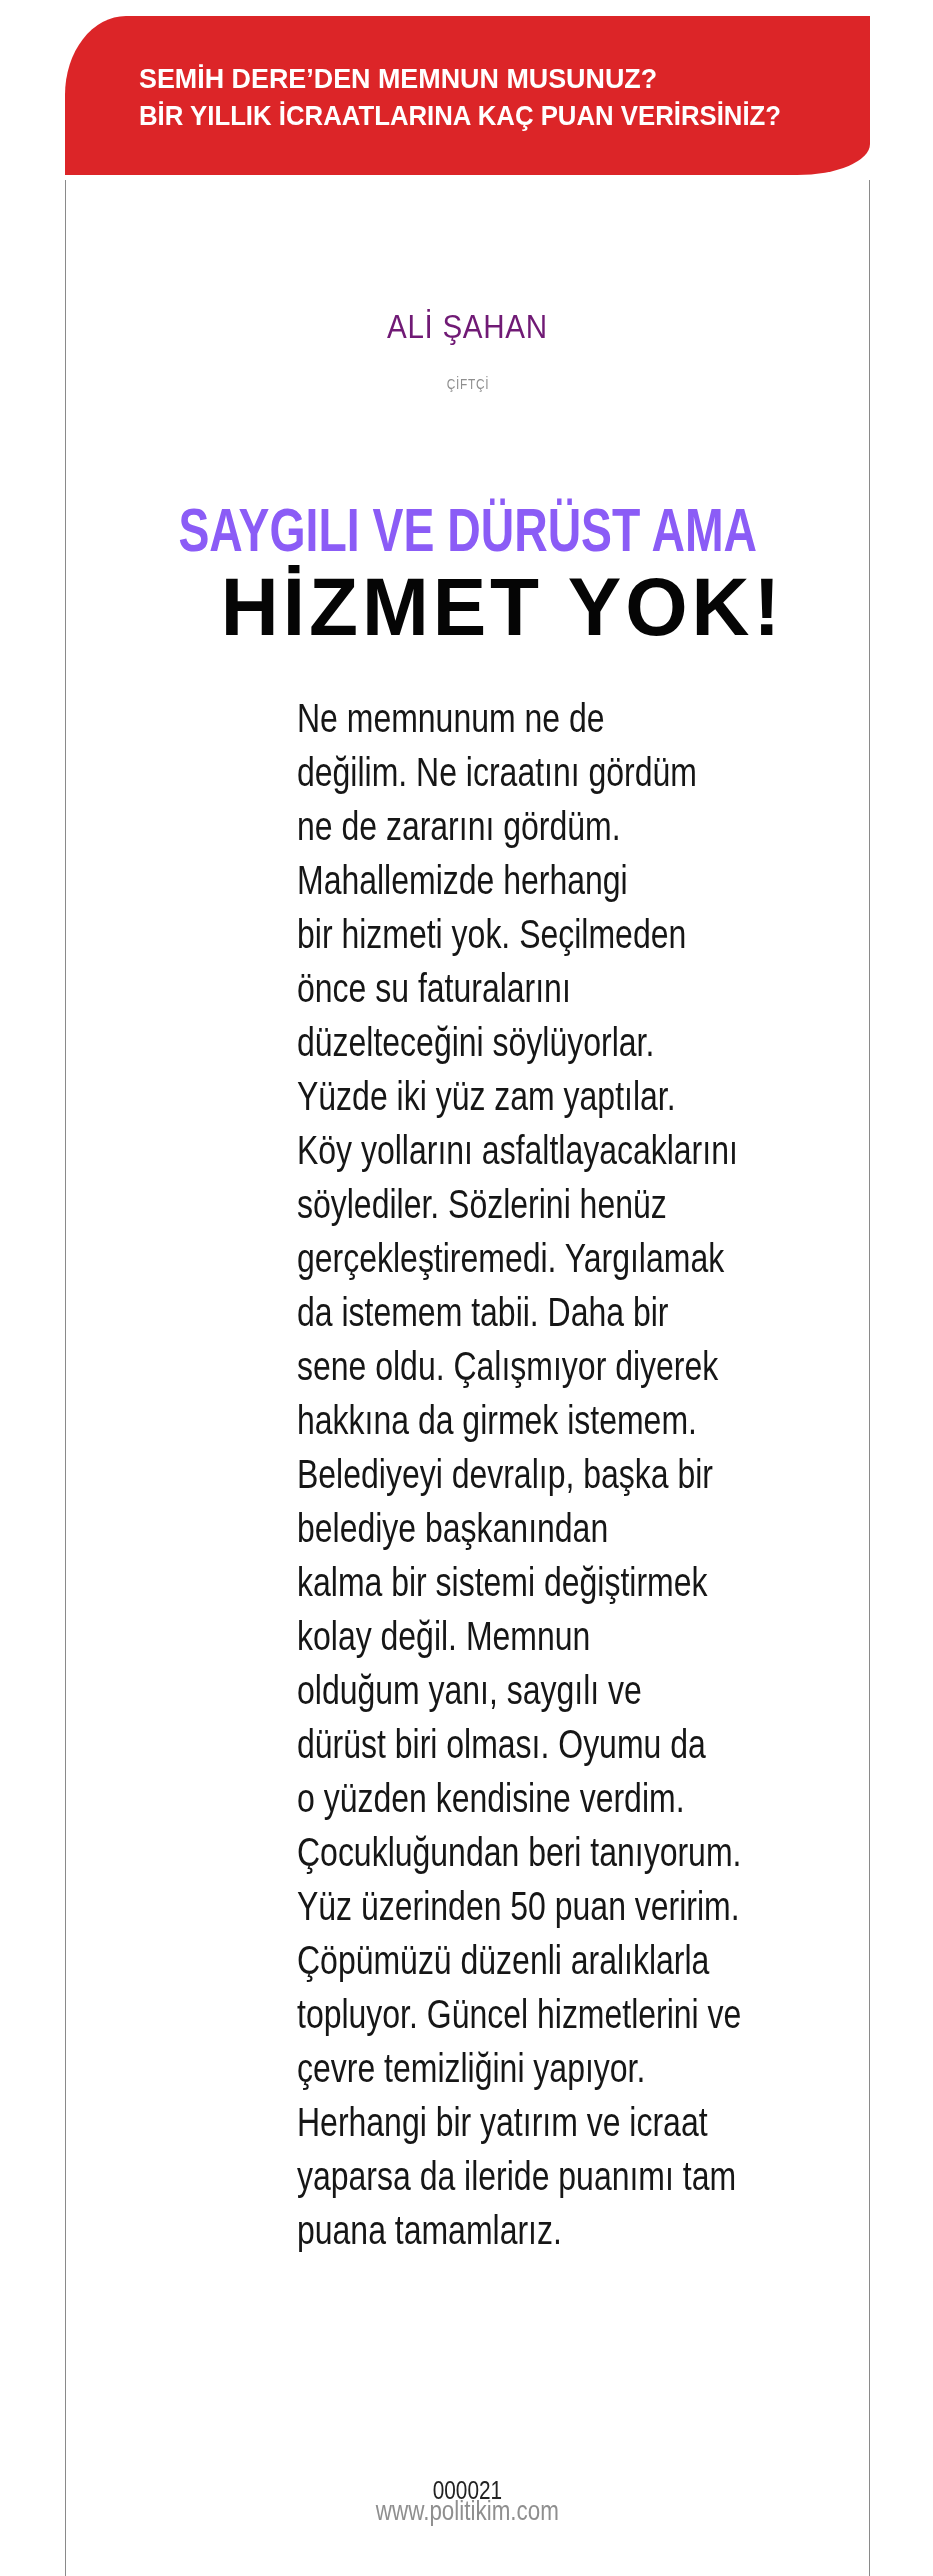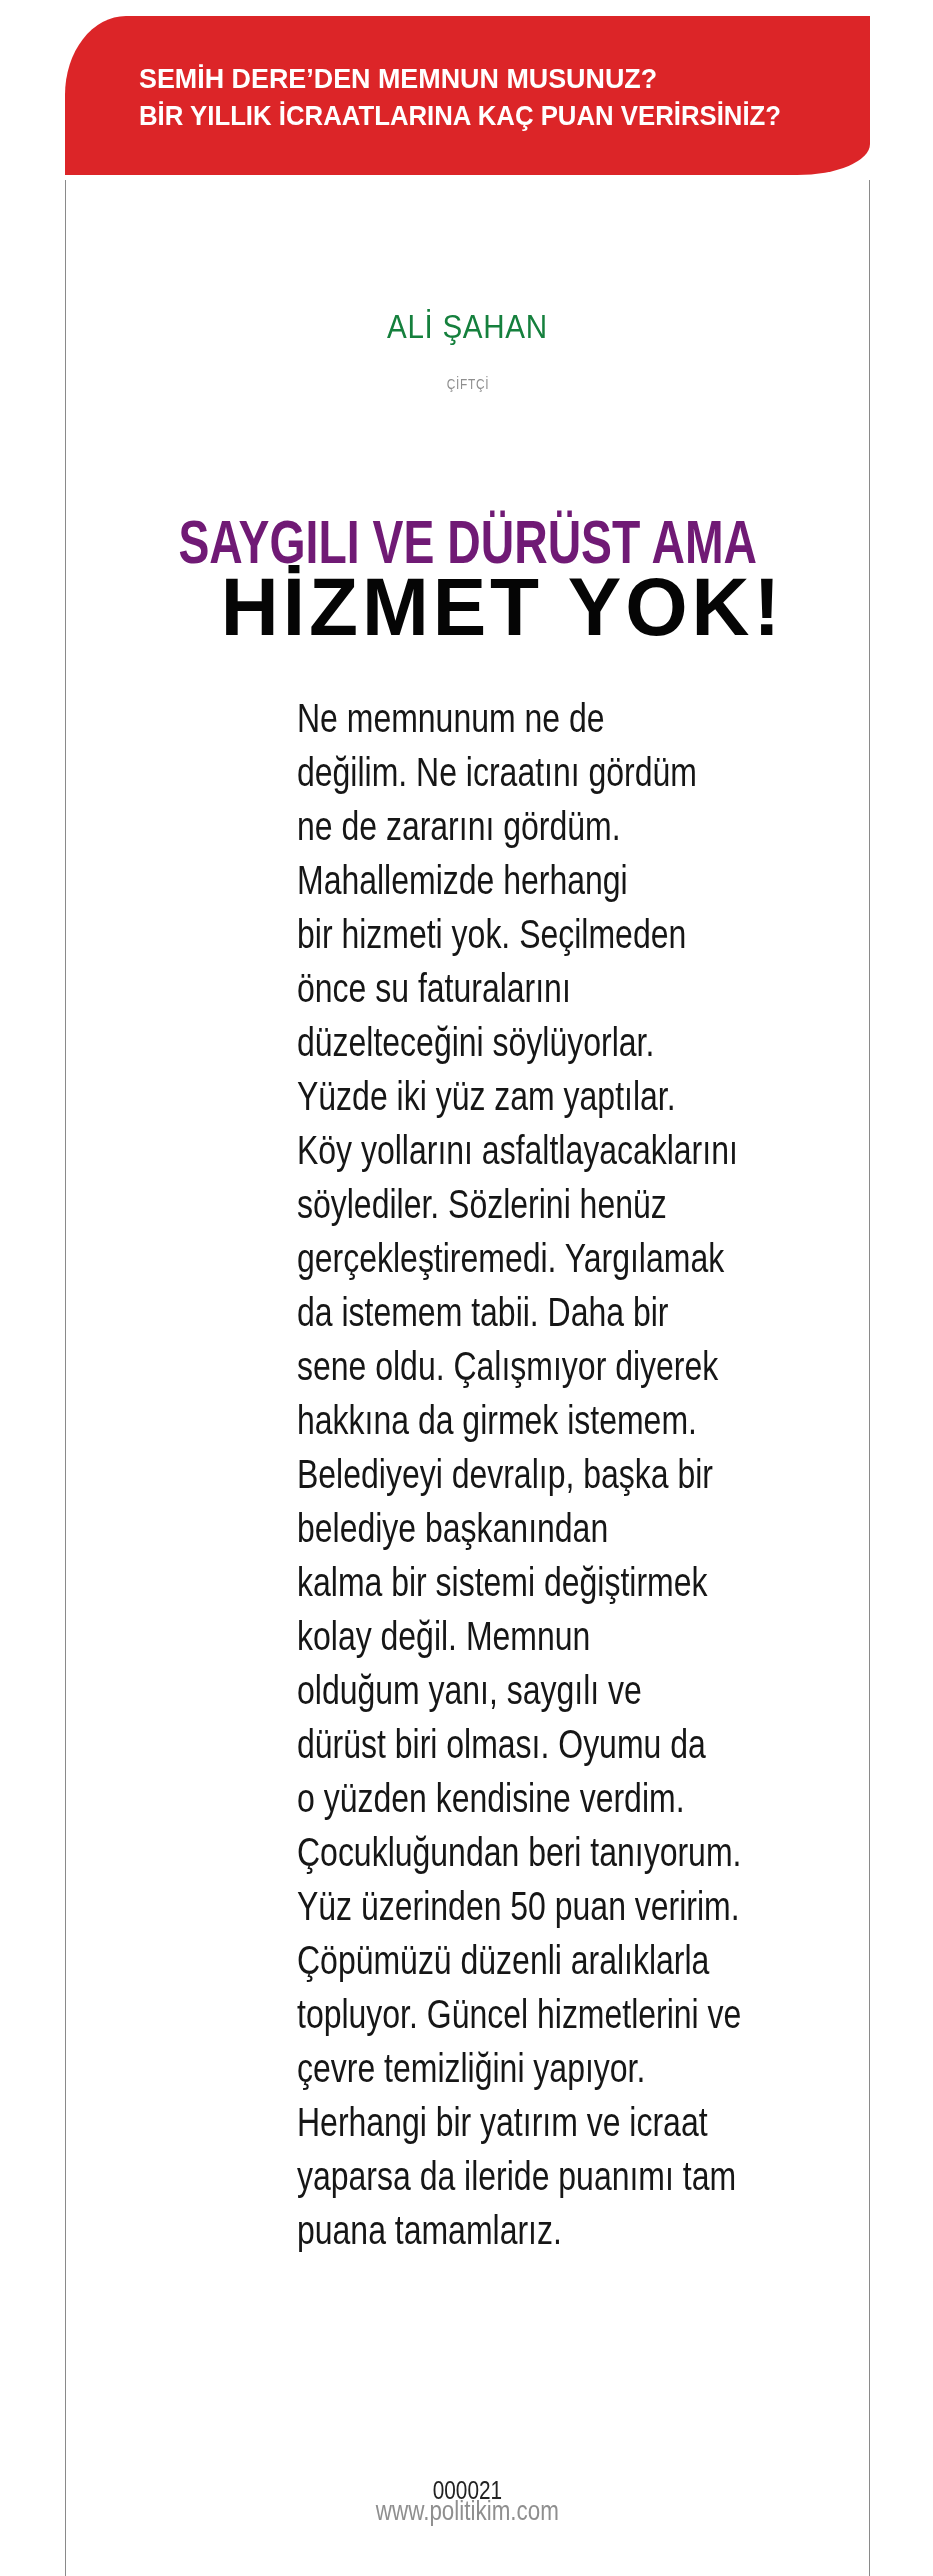--- a/index.html
+++ b/index.html
@@ -26,28 +26,28 @@
   .banner-line.l1{transform:scaleX(0.96);}
   .banner-line.l2{transform:scaleX(0.92);}
   
   .col-rule{position:absolute;top:180px;width:0.8px;height:2396px;}
   .col-rule.left{left:65px;}
   .col-rule.right{left:869px;}
   
   .row{position:absolute;left:65px;width:805px;text-align:center;white-space:nowrap;}
   .name{
     top:309px;font-size:34px;line-height:34px;font-weight:300;
-    color:#15803d;letter-spacing:0.8px;
+    color:#701a75;letter-spacing:0.8px;
   }
   .name .inner{display:inline-block;transform:scaleX(0.87);}
   .occupation{
     top:348px;font-size:14px;line-height:18px;color:#8e8e8e;letter-spacing:0.8px;margin-top:27px;
   }
   .occupation .inner{display:inline-block;transform:scaleX(0.85);}
-  .headline1{top:512px;font-size:61px;line-height:61px;font-weight:bold;color:#701a75;}
+  .headline1{top:500px;font-size:61px;line-height:61px;font-weight:bold;color:#8b5cf6;}
   .headline1 .inner{display:inline-block;transform:scaleX(0.76);}
   .headline2{top:567px;font-size:81px;line-height:81px;font-weight:bold;color:#050505;letter-spacing:4px;padding-left:35px;}
   .headline2 .inner{display:inline-block;transform:scaleX(0.99);}
   
   .quote{
     position:absolute;left:297px;top:691px;
     font-size:41px;line-height:54px;color:#161616;
     transform:scaleX(0.78);transform-origin:left top;
     white-space:nowrap;
   }

